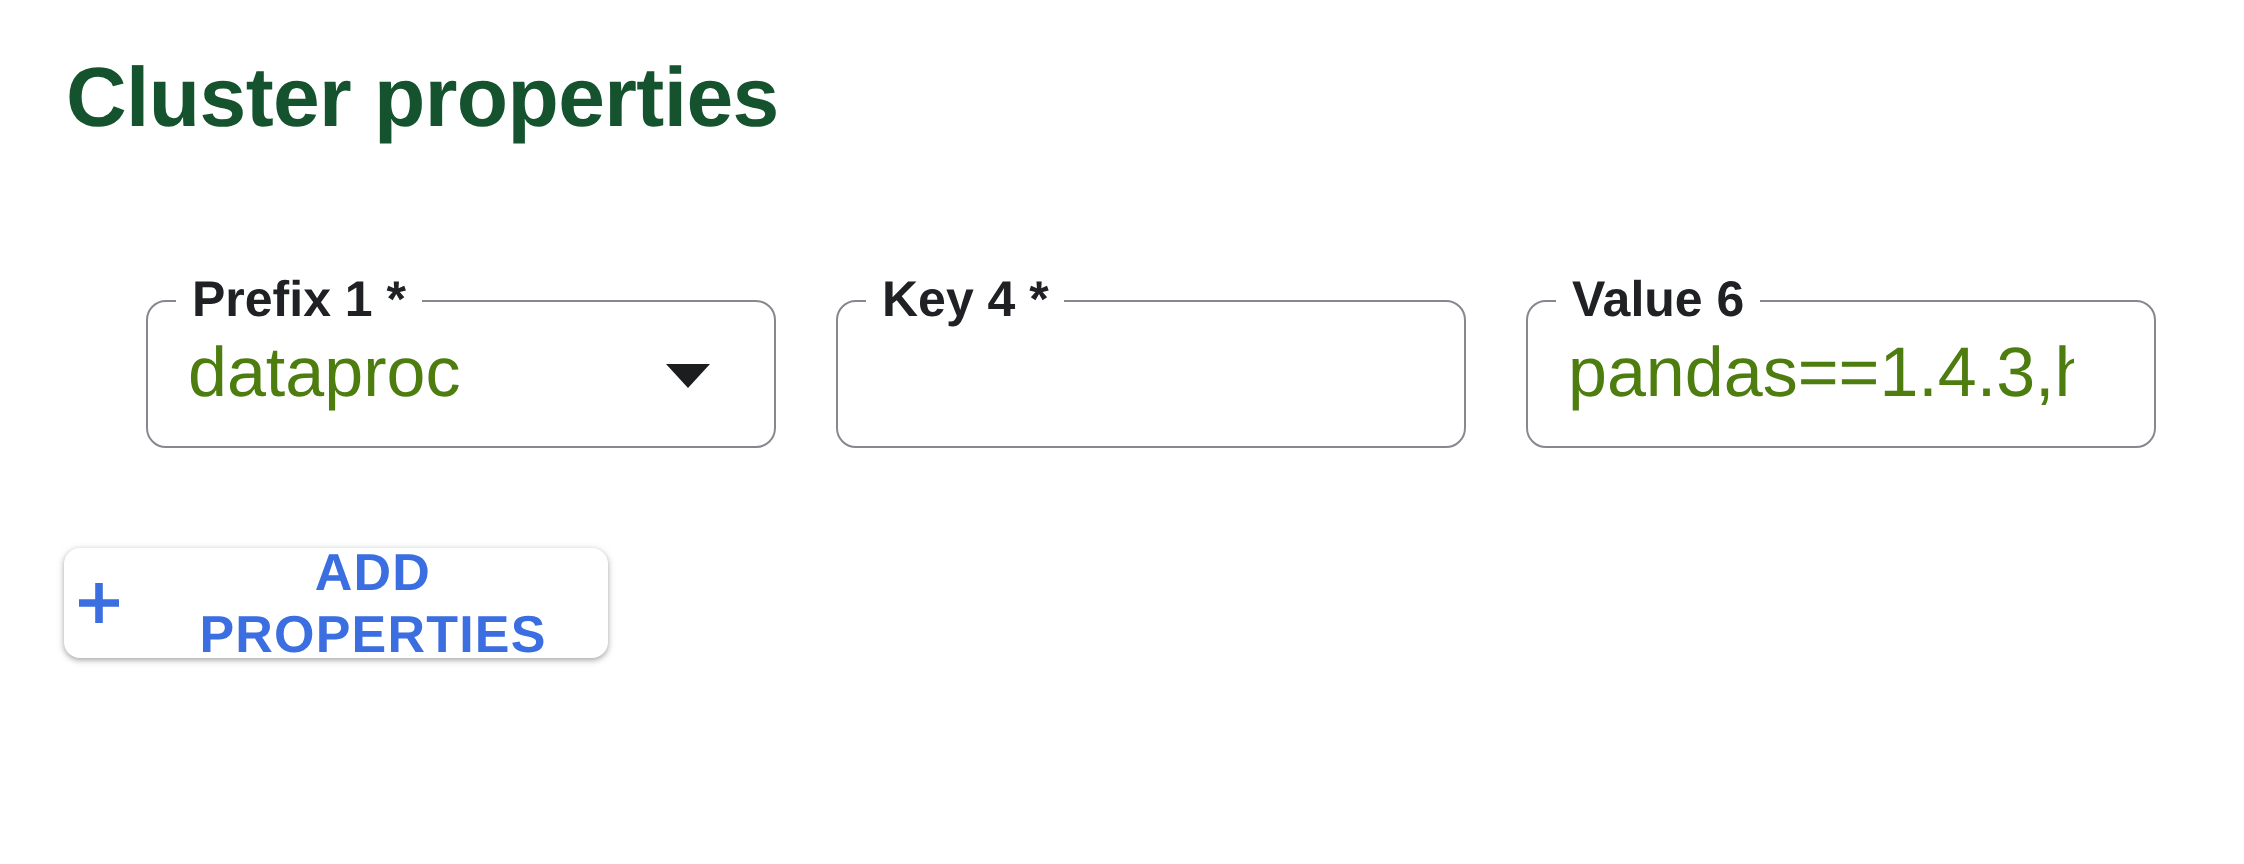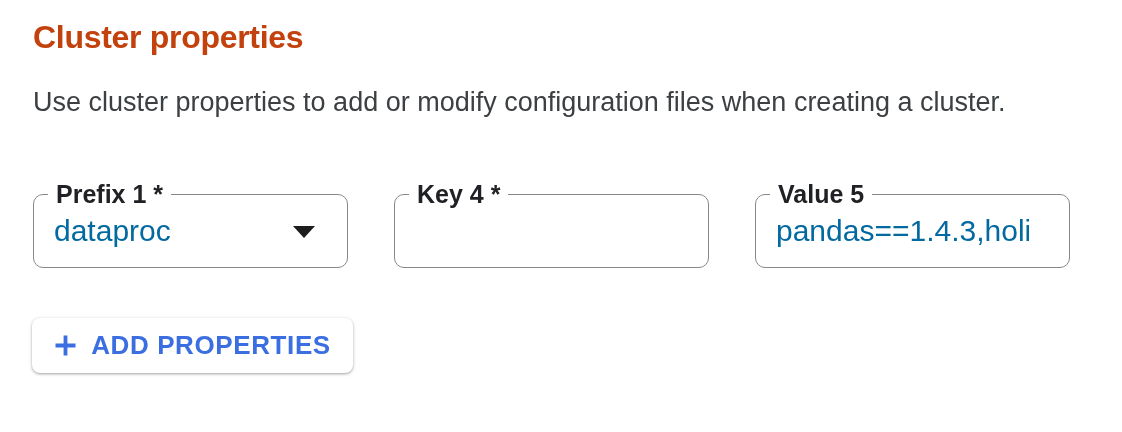--- a/index.html
+++ b/index.html
@@ -13,42 +13,43 @@
   body {
     width: 1122px;
     height: 432px;
     overflow: hidden;
     position: relative;
   }
 
   
   .page-title {
     margin: 0;
-    padding: 12px 0 0 33px;
-    font-size: 32px;
+    padding: 24px 0 0 33px;
+    font-size: 42px;
     line-height: 50px;
     font-weight: 700;
     letter-spacing: -0.3px;
-    color: #c2410c;
+    color: #14532d;
   }
   .page-desc {
     margin: 0;
     padding: 24px 0 0 33px;
     font-size: 27px;
     line-height: 32px;
     font-weight: 400;
     color: #3c4043;
   }
 
   
   .fields-row {
     display: flex;
-    gap: 46px;
+    gap: 30px;
     margin-top: 76px;
     padding-left: 33px;
+    margin-left: 40px;
   }
   .field {
     position: relative;
     width: 315px;
     height: 74px;
     border: 1.5px solid #85898e;
     border-radius: 10px;
     background: #ffffff;
     display: flex;
     align-items: center;
@@ -65,22 +66,22 @@
     color: #202124;
     white-space: nowrap;
   }
   .field-value {
     border: none;
     outline: none;
     background: transparent;
     width: 100%;
     padding: 0 40px 0 20px;
     font-family: "Liberation Sans", "DejaVu Sans", sans-serif;
-    font-size: 30px;
-    color: #0369a1;
+    font-size: 35px;
+    color: #4d7c0f;
     white-space: nowrap;
     overflow: hidden;
   }
   .field.select .field-value { padding-right: 70px; cursor: pointer; }
   .caret {
     position: absolute;
     right: 32px;
     top: 50%;
     margin-top: -5px;
     width: 0;
@@ -94,21 +95,21 @@
   
   .btn-row {
     margin-top: 50px;
     padding-left: 32px;
   }
   .add-btn {
     display: inline-flex;
     align-items: center;
     justify-content: center;
     gap: 14px;
-    width: 321px;
+    width: 272px;
     height: 55px;
     border: none;
     border-radius: 8px;
     background: #ffffff;
     box-shadow: 0 1px 2px 0 rgba(60,64,67,0.30), 0 1px 3px 1px rgba(60,64,67,0.15);
     color: #3b6ee0;
     font-family: "Liberation Sans", "DejaVu Sans", sans-serif;
     font-size: 26px;
     font-weight: 700;
     letter-spacing: 0.6px;
@@ -116,36 +117,35 @@
   }
   .plus-icon { display: inline-block; flex: 0 0 auto; }
 </style>
 </head>
 <body>
 
 <main>
 
   <h1 class="page-title">Cluster properties</h1>
 
-  <p class="page-desc">Use cluster properties to add or modify configuration files when creating a cluster.</p>
 
   <div class="fields-row">
 
     <div class="field select">
       <span class="field-label">Prefix 1 *</span>
       <div class="field-value">dataproc</div>
       <span class="caret"></span>
     </div>
 
     <div class="field">
       <span class="field-label">Key 4 *</span>
     </div>
 
     <div class="field">
-      <span class="field-label">Value 5</span>
+      <span class="field-label">Value 6</span>
       <input class="field-value" type="text" value="pandas==1.4.3,holiday" style="">
     </div>
 
   </div>
 
   <div class="btn-row">
     <button class="add-btn">
       <svg class="plus-icon" width="23" height="23" viewBox="0 0 23 23" aria-hidden="true">
         <path d="M11.5 1.5 V21.5 M1.5 11.5 H21.5" stroke="#3b6ee0" stroke-width="3.8" fill="none"></path>
       </svg>

